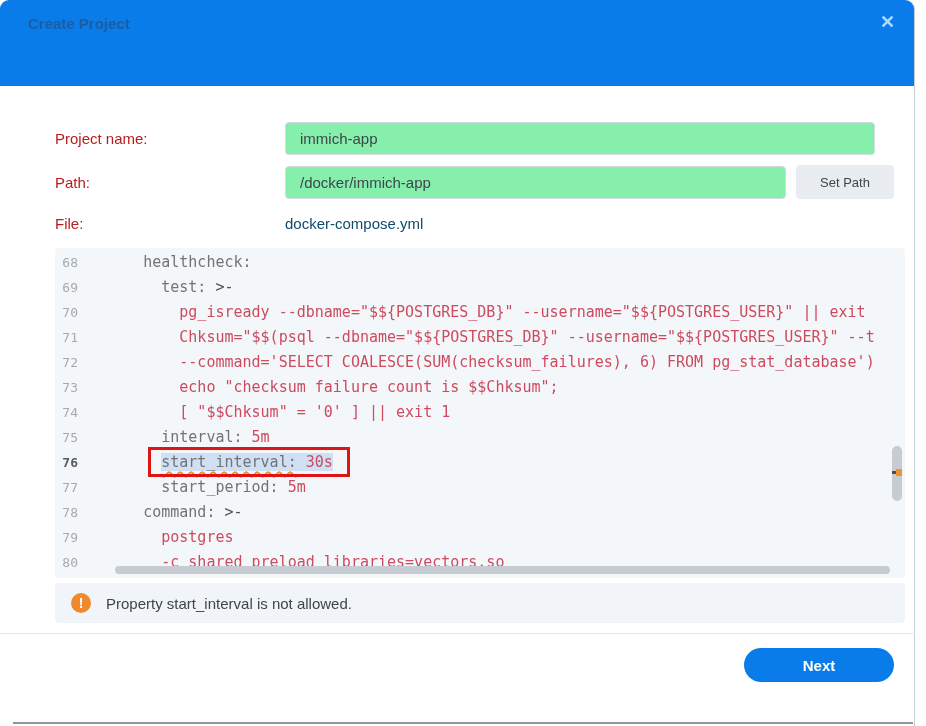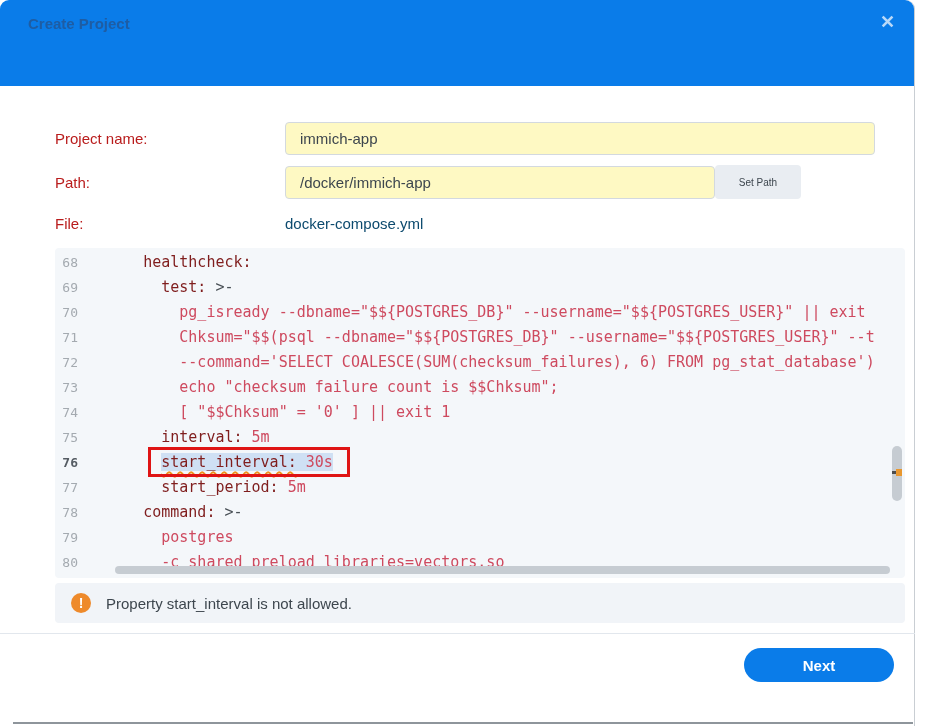--- a/index.html
+++ b/index.html
@@ -41,28 +41,28 @@
     margin: 0; font-size: 20px; font-weight: bold; color: #ffffff;
   }
 
   
   .body-area { padding: 36px 0 0 55px; }
   .form-row { display: flex; align-items: center; margin-bottom: 10px; }
   .form-label { width: 230px; font-size: 15px; color: #b91c1c; flex: none; }
   .text-input {
     height: 33px; border: 1px solid #d3d9df; border-radius: 4px;
     padding: 0 14px; font-size: 15px; color: #3d464e;
-    font-family: "Liberation Sans", sans-serif; background: #fef9c3; outline: none;
+    font-family: "Liberation Sans", sans-serif; background: #86efac; outline: none;
   }
   .input-name { width: 590px; }
-  .input-path { width: 430px; }
+  .input-path { width: 501px; }
   .setpath-btn {
-    width: 86px; height: 34px;
+    margin-left: 10px; width: 98px; height: 34px;
     background: #e9edf2; border: none; border-radius: 4px;
-    font-size: 10px; color: #3d464e; cursor: pointer;
+    font-size: 13px; color: #3d464e; cursor: pointer;
     font-family: "Liberation Sans", sans-serif;
   }
   .file-row { margin-top: 16px; }
   .static-value { font-size: 15px; color: #0c4a6e; }
 
   
   .editor {
     position: relative;
     width: 850px; height: 330px;
     margin-top: 16px;
@@ -73,21 +73,21 @@
     overflow: hidden;
     padding-top: 2px;
   }
   .cl { display: flex; height: 25px; line-height: 25px; white-space: pre; }
   .ln {
     width: 34px; padding-right: 11px; flex: none;
     text-align: right; color: #a4aab0; font-size: 13px;
   }
   .cl.active .ln { color: #555c63; font-weight: bold; }
   .code { white-space: pre; }
-  .key  { color: #7f1d1d; }
+  .key  { color: #737373; }
   .str  { color: #ce4a5f; }
   .meta { color: #4a5157; }
   .sel  { background: #cfe0f4; }
   .squig {
     text-decoration: underline wavy #f0901d;
     text-decoration-thickness: 2px;
     text-underline-offset: 4px;
   }
   .redbox {
     outline: 3px solid #df1414;

